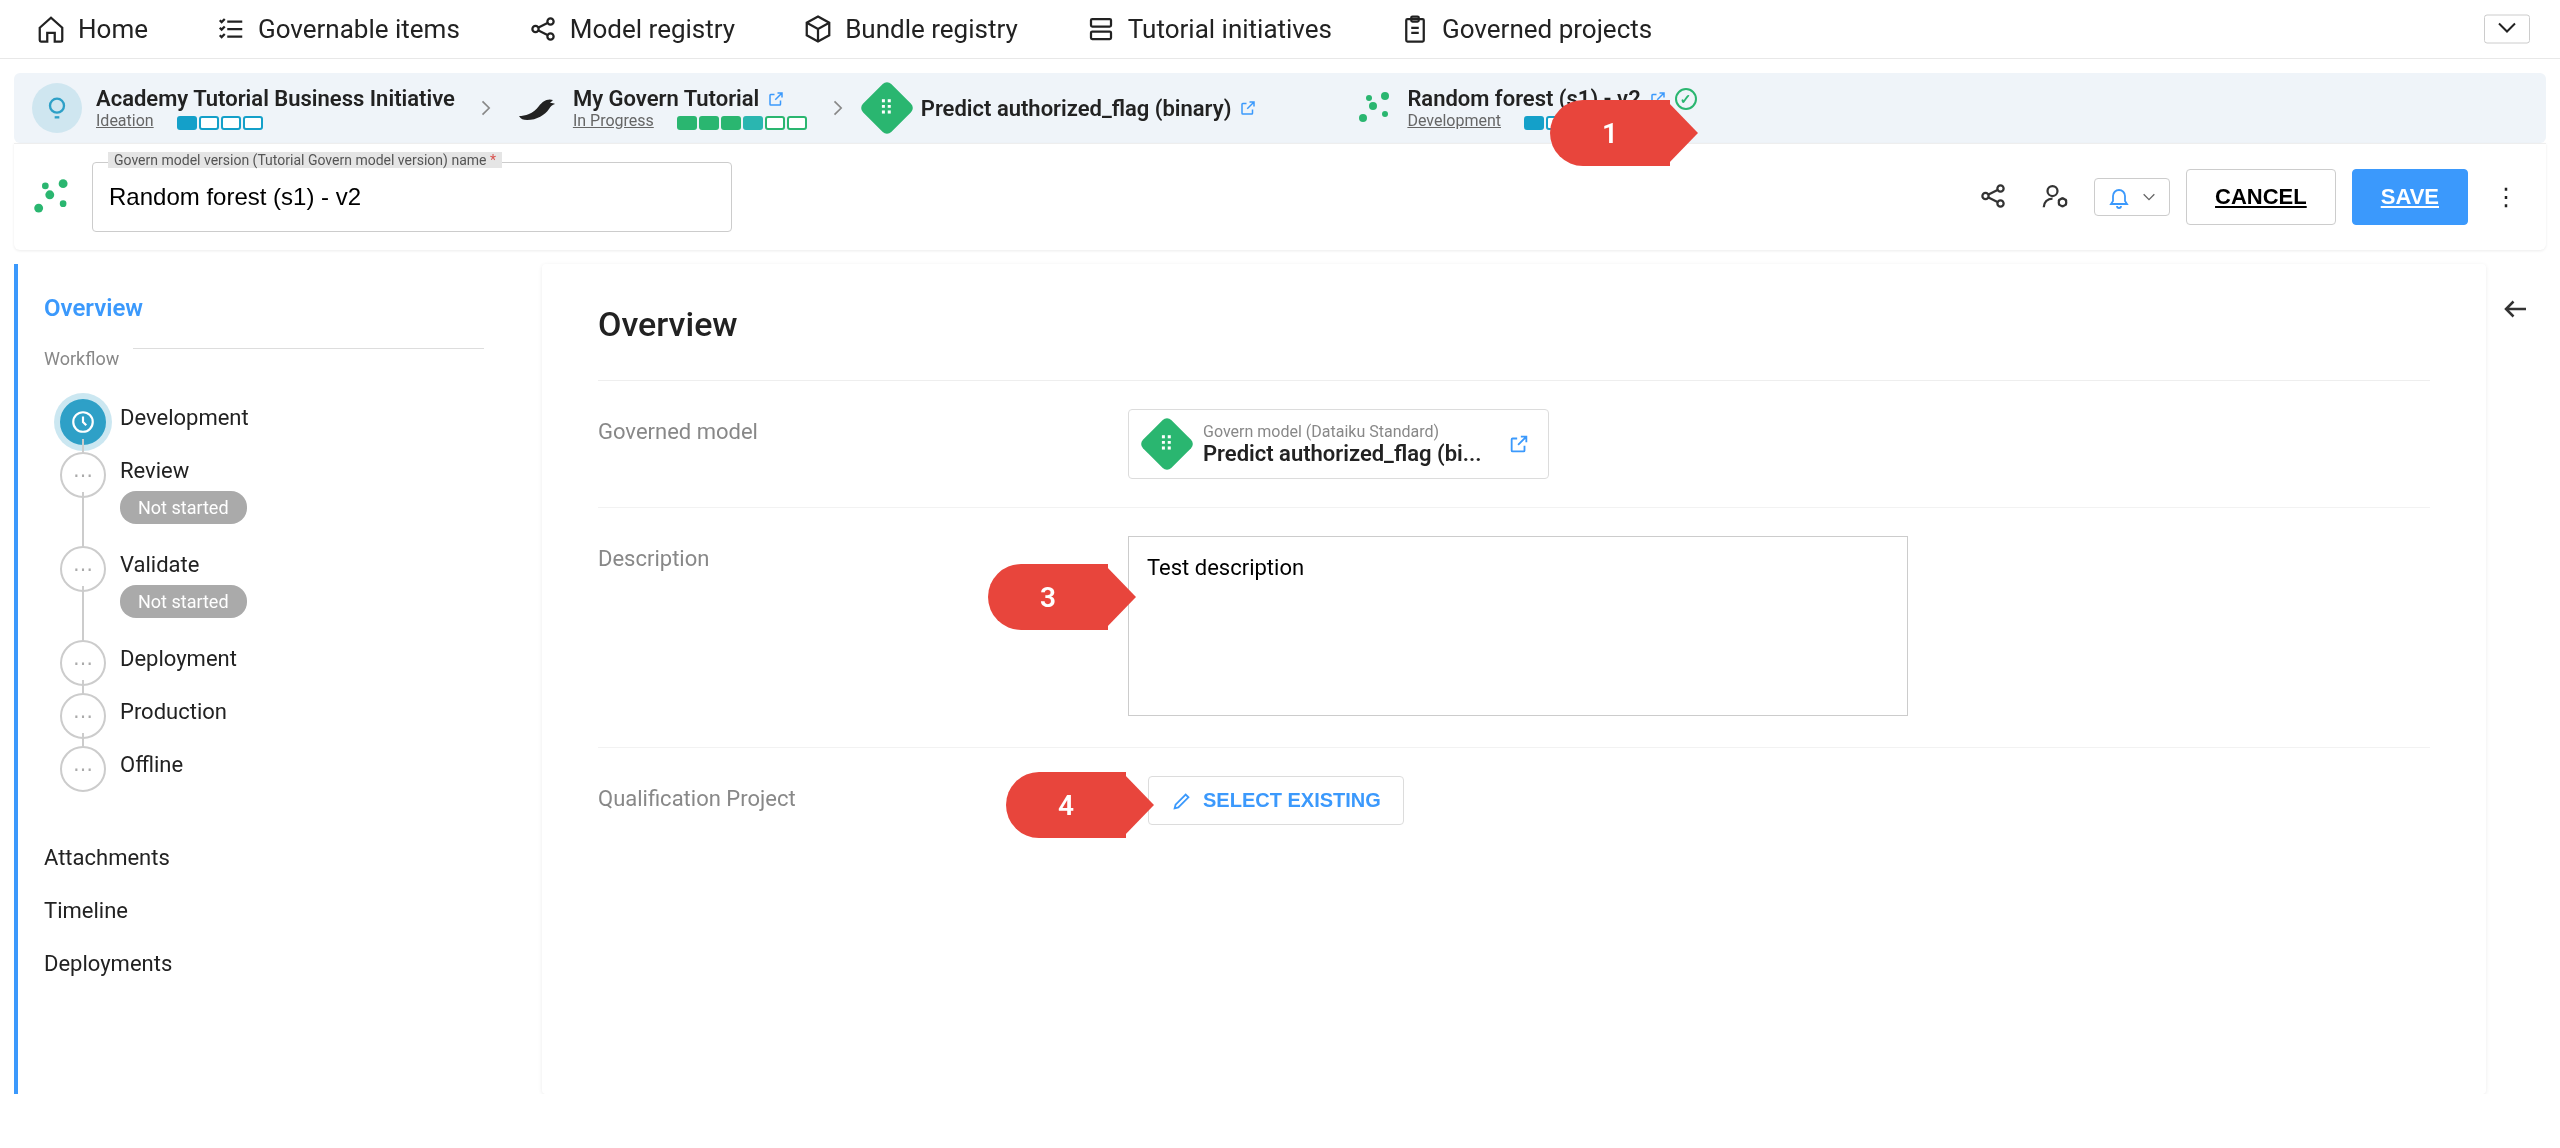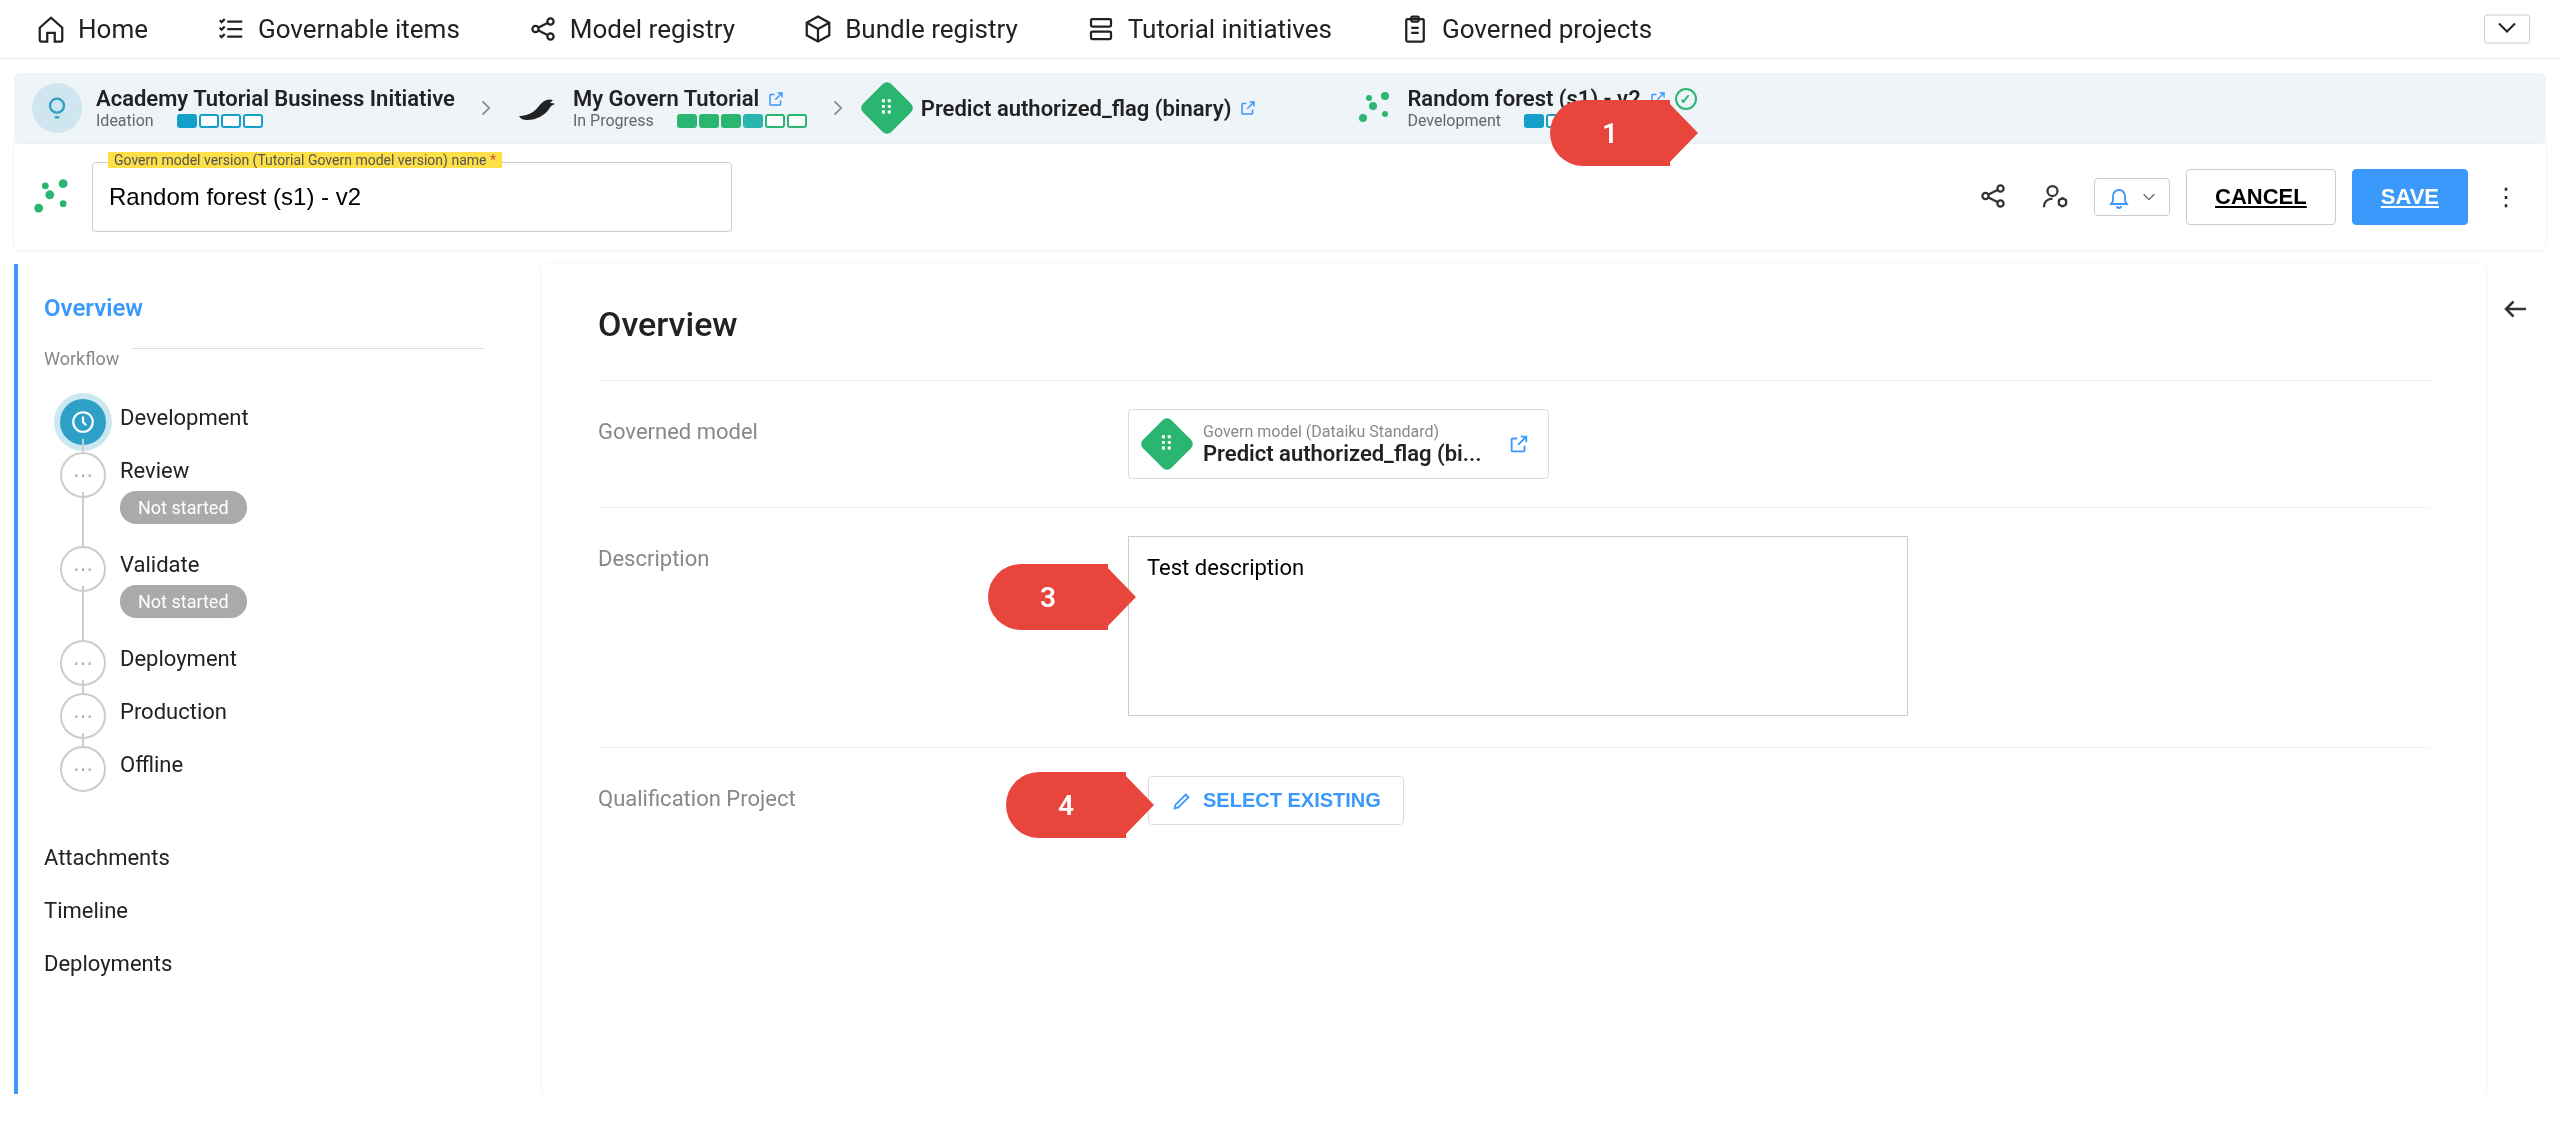--- a/index.html
+++ b/index.html
@@ -10,41 +10,41 @@
 .topnav-item { display: flex; align-items: center; gap: 12px; font-size: 26px; cursor: pointer; }
 .topnav-item svg { width: 30px; height: 30px; }
 .topnav-chevron { position: absolute; right: 30px; top: 50%; transform: translateY(-50%); border: 1px solid #ccc; border-radius: 3px; padding: 4px 10px; }
 
 
 .breadcrumb-bar { display: flex; align-items: center; gap: 20px; background: #eff4f9; margin: 14px 14px 0 14px; border-radius: 6px; padding: 10px 18px; }
 .bc-step { display: flex; align-items: center; gap: 14px; }
 .bc-icon { width: 50px; height: 50px; display: flex; align-items: center; justify-content: center; border-radius: 50%; }
 .bc-text { display: flex; flex-direction: column; }
 .bc-title-row { display: flex; align-items: center; gap: 8px; font-size: 22px; font-weight: 600; }
-.bc-sub-row { display: flex; align-items: center; gap: 23px; font-size: 16px; color: #666; }
+.bc-sub-row { display: flex; align-items: flex-end; gap: 23px; font-size: 16px; color: #666; text-decoration: underline; }
 .bc-chev { color: #888; }
 .bc-link-icon { color: #3b99fc; }
 .bc-model-icon { width: 40px; height: 40px; transform: rotate(45deg); background: #2ab670; border-radius: 6px; display: flex; align-items: center; justify-content: center; }
 .bc-model-icon-inner { transform: rotate(-45deg); color: #fff; font-size: 20px; letter-spacing: 2px; }
 .bc-progress { display: flex; gap: 2px; }
 .bc-seg { width: 20px; height: 14px; border-radius: 3px; }
 .bc-seg2 { width: 16px; height: 14px; border: 2px solid #14a0c9; border-radius: 3px; display:inline-flex; align-items:center; justify-content:center; font-size:10px; color:#14a0c9; font-weight:600;}
 .bc-seg.fill-blue { background: #14a0c9; }
 .bc-seg.fill-green { background: #2ab670; }
 .bc-seg.fill-teal { background: #2ab6b0; }
 .bc-seg.empty-blue { border: 2px solid #14a0c9; background: #fff; }
 .bc-seg.empty-green { border: 2px solid #2ab670; background: #fff; }
 .checkmark-circle { width:22px; height:22px; border:2px solid #2ab670; border-radius:50%; display:inline-flex; align-items:center; justify-content:center; color:#2ab670; font-size:14px; }
 
 
 .title-row { display: flex; align-items: center; gap: 20px; background: #fff; margin: 0 14px; padding: 18px 18px; border-radius: 0 0 6px 6px; box-shadow: 0 1px 3px rgba(0,0,0,0.08); border-top: 1px solid #eee; }
 .title-icon { width: 40px; height: 40px; }
 .title-icon svg { width: 40px; height: 40px; }
 .name-field { position: relative; }
-.name-field label { position: absolute; top: -10px; left: 16px; background: #fde047; padding: 0 6px; font-size: 14px; color: #555; }
+.name-field label { position: absolute; top: -10px; left: 16px; background: #e5e5e5; padding: 0 6px; font-size: 14px; color: #555; }
 .name-field label .req { color: #d9534f; }
 .name-field input { width: 640px; padding: 20px 16px; font-size: 24px; border: 1px solid #ccc; border-radius: 4px; }
 .title-actions { margin-left: auto; display: flex; align-items: center; gap: 16px; }
 .icon-btn { background: none; border: none; cursor: pointer; padding: 8px; }
 .icon-btn svg { width: 30px; height: 30px; }
 .bell-box { border: 1px solid #ccc; border-radius: 4px; padding: 6px 12px; display: flex; align-items: center; gap: 10px; color: #3b99fc; }
 .btn { border-radius: 4px; padding: 14px 28px; font-size: 22px; font-weight: 600; cursor: pointer; text-decoration: underline; }
 .btn-cancel { background: #fff; border: 1px solid #ccc; }
 .btn-save { background: #3b99fc; border: 1px solid #3b99fc; color: #fff; }
 .kebab { font-size: 24px; padding: 0 10px; cursor: pointer; }

